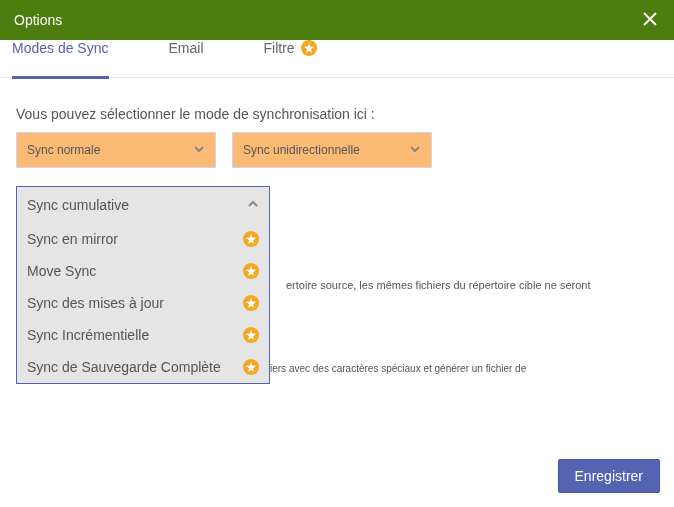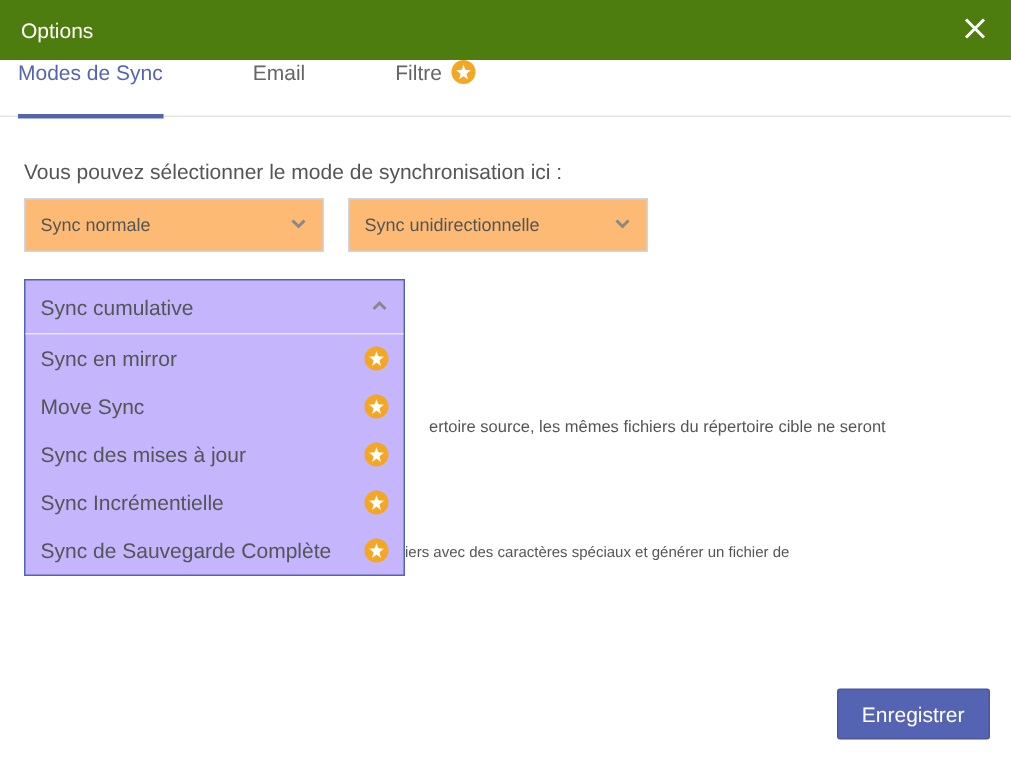--- a/index.html
+++ b/index.html
@@ -101,21 +101,21 @@
       background: #fdba74;
       font-size: 12px;
     }
     .select-box .chevron svg { width: 12px; height: 12px; stroke: #888; stroke-width: 2; fill: none; }
     .dropdown {
       position: absolute;
       top: 108px;
       left: 16px;
       width: 254px;
       border: 1px solid #5563b3;
-      background: #c4b5fd;
+      background: #e5e5e5;
       z-index: 10;
     }
     .dropdown-header {
       height: 36px;
       display: flex;
       align-items: center;
       justify-content: space-between;
       padding: 0 10px;
       border-bottom: 1px solid #e8e8e8;
       color: #555;

